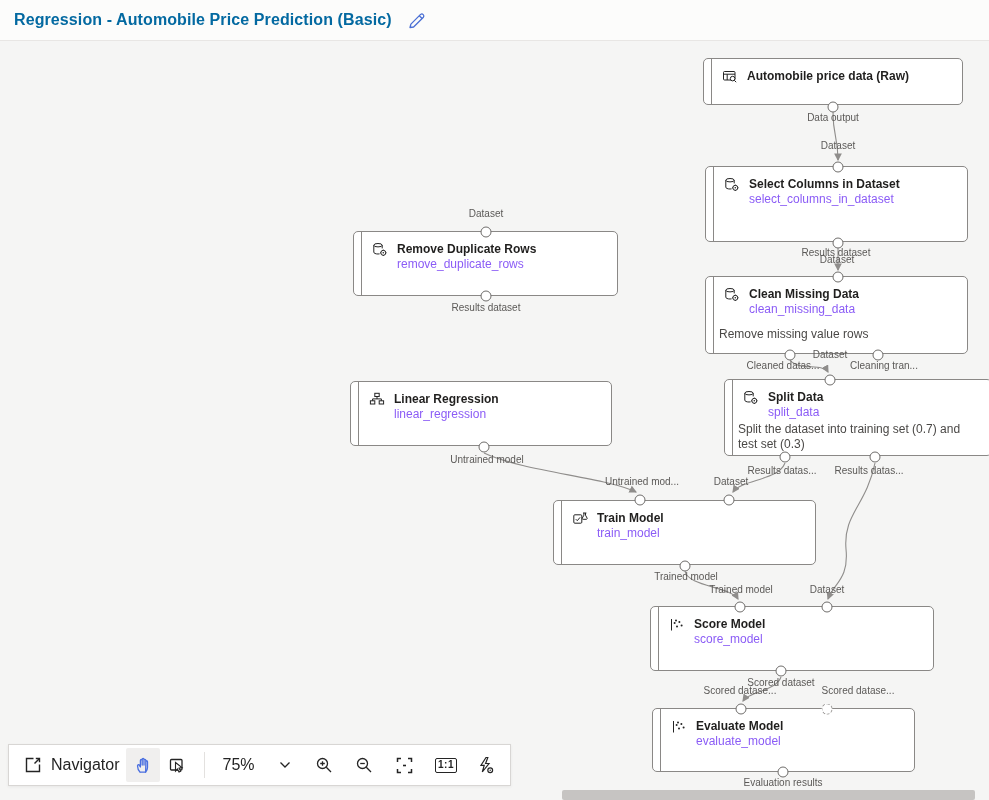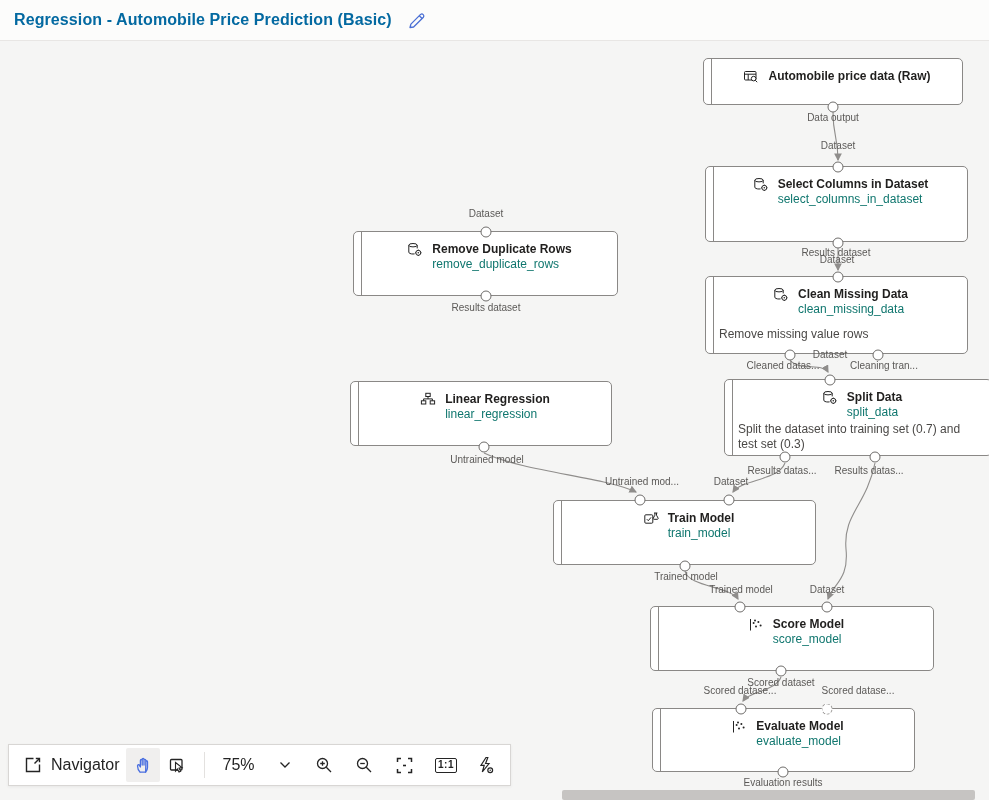--- a/index.html
+++ b/index.html
@@ -24,24 +24,24 @@
   svg.edges path.edge { pointer-events:stroke; }
   
   .node {
     position:absolute; background:#fff; border:1px solid #8a8886; border-radius:5px;
     box-sizing:border-box; z-index:5; font-size:12px; color:#201f1e; cursor:pointer;
   }
   .node::before {
     content:""; position:absolute; left:7px; top:0; bottom:0; width:0;
     border-left:1px solid #8a8886;
   }
-  .node-head { display:flex; align-items:flex-start; gap:9px; padding:10px 10px 0 18px;justify-content:center; }
+  .node-head { display:flex; align-items:flex-start; gap:9px; padding:10px 10px 0 18px; }
   .node-icon { flex:0 0 auto; margin-top:0; line-height:0; }
   .node-title { font-weight:bold; line-height:15px; }
-  .node-subtitle { line-height:15px; color:#0f766e; }
+  .node-subtitle { line-height:15px; color:#8b5cf6; }
   .node-subtitle:empty { display:none; }
   .node-comment { padding:2px 12px 0 13px; line-height:15px; color:#4a4846; }
   .node-comment:empty { display:none; }
   .node-comment.gap { padding-top:10px; }
   
   .port {
     position:absolute; width:11px; height:11px; border-radius:50%;
     background:#fff; border:1.5px solid #6f6d6b; box-sizing:border-box;
     transform:translate(-50%,-50%); z-index:10; cursor:crosshair;
   }

